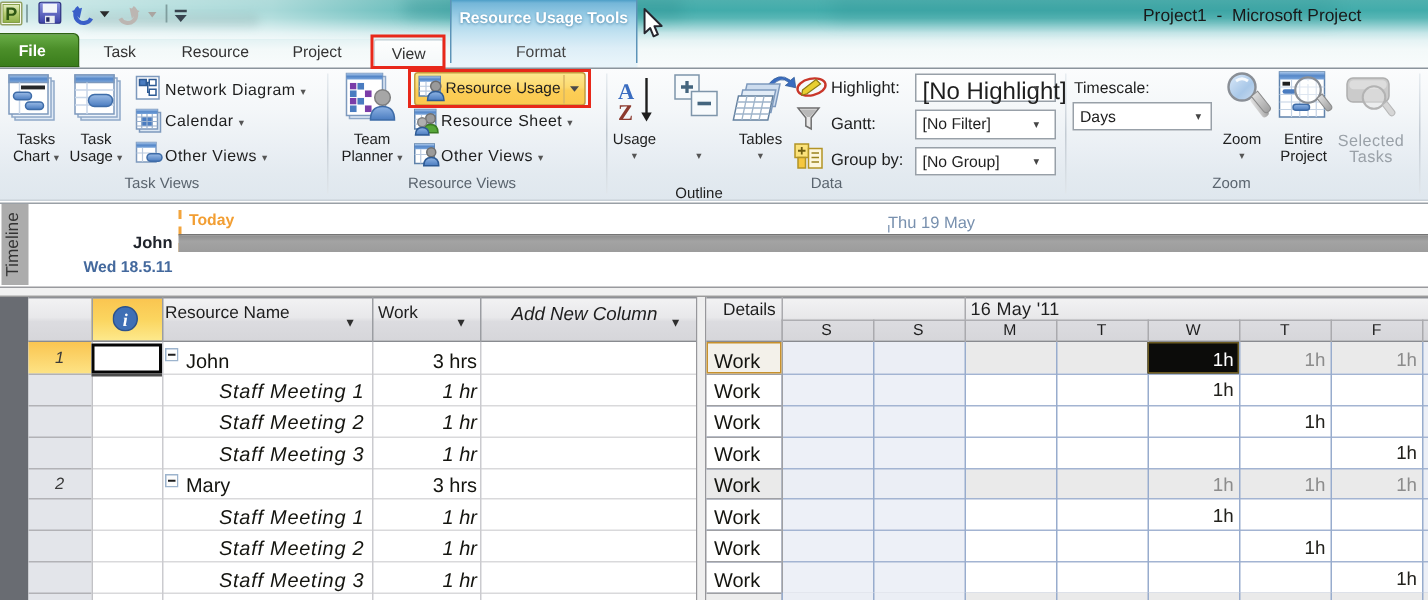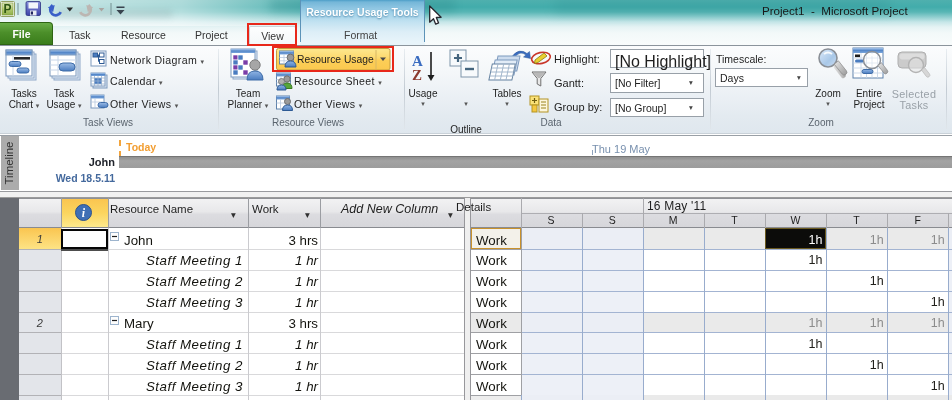--- a/index.html
+++ b/index.html
@@ -442,21 +442,21 @@
   <div class="tx" style="left:146px;top:159.7px;font-size:13.3px;font-style:italic;letter-spacing:0.5px;color:#14140f;">Staff Meeting 2</div>
   <div class="tx" style="left:248px;top:159.7px;width:70px;text-align:right;font-size:13.3px;font-style:italic;color:#14140f;">1 hr</div>
   <div class="tx" style="left:146px;top:180.6px;font-size:13.3px;font-style:italic;letter-spacing:0.5px;color:#14140f;">Staff Meeting 3</div>
   <div class="tx" style="left:248px;top:180.6px;width:70px;text-align:right;font-size:13.3px;font-style:italic;color:#14140f;">1 hr</div>
 
   <div class="abs" style="left:464px;top:0;width:1.4px;height:202px;background:#97979b;"></div>
   <div class="abs" style="left:465.4px;top:0;width:4.2px;height:202px;background:#efefef;"></div>
   <div class="abs" style="left:469.6px;top:0;width:1.4px;height:202px;background:#97979b;"></div>
 
   <div class="abs" style="left:471px;top:0;width:481px;height:29.7px;background:linear-gradient(to bottom,#f2f2f3 0,#e8e8ea 45%,#dcdce0 55%,#d6d6da 100%);border-top:1px solid #8e9095;border-bottom:1px solid #898b90;box-sizing:border-box;"></div>
-  <div class="tx" style="left:456px;top:3px;font-size:11.5px;color:#1e1e1e;">Details</div>
+  <div class="tx" style="left:482px;top:3px;font-size:11.5px;color:#1e1e1e;">Details</div>
 
   <div class="abs" style="left:520.5px;top:14.6px;width:431.5px;height:1px;background:#aeaeb2;"></div>
   <div class="tx" style="left:647px;top:0.8px;font-size:12px;letter-spacing:0.2px;color:#1e1e1e;">16 May '11</div>
 
   <div class="abs" style="left:642.7px;top:0;width:1px;height:14.6px;background:#aaaaae;"></div>
 
   <div class="tx" style="left:520.5px;top:16.2px;width:61.1px;text-align:center;font-size:10.5px;color:#1e1e1e;">S</div>
   <div class="tx" style="left:581.6px;top:16.2px;width:61.1px;text-align:center;font-size:10.5px;color:#1e1e1e;">S</div>
   <div class="tx" style="left:642.7px;top:16.2px;width:61.1px;text-align:center;font-size:10.5px;color:#1e1e1e;">M</div>
   <div class="tx" style="left:703.8px;top:16.2px;width:61.1px;text-align:center;font-size:10.5px;color:#1e1e1e;">T</div>

